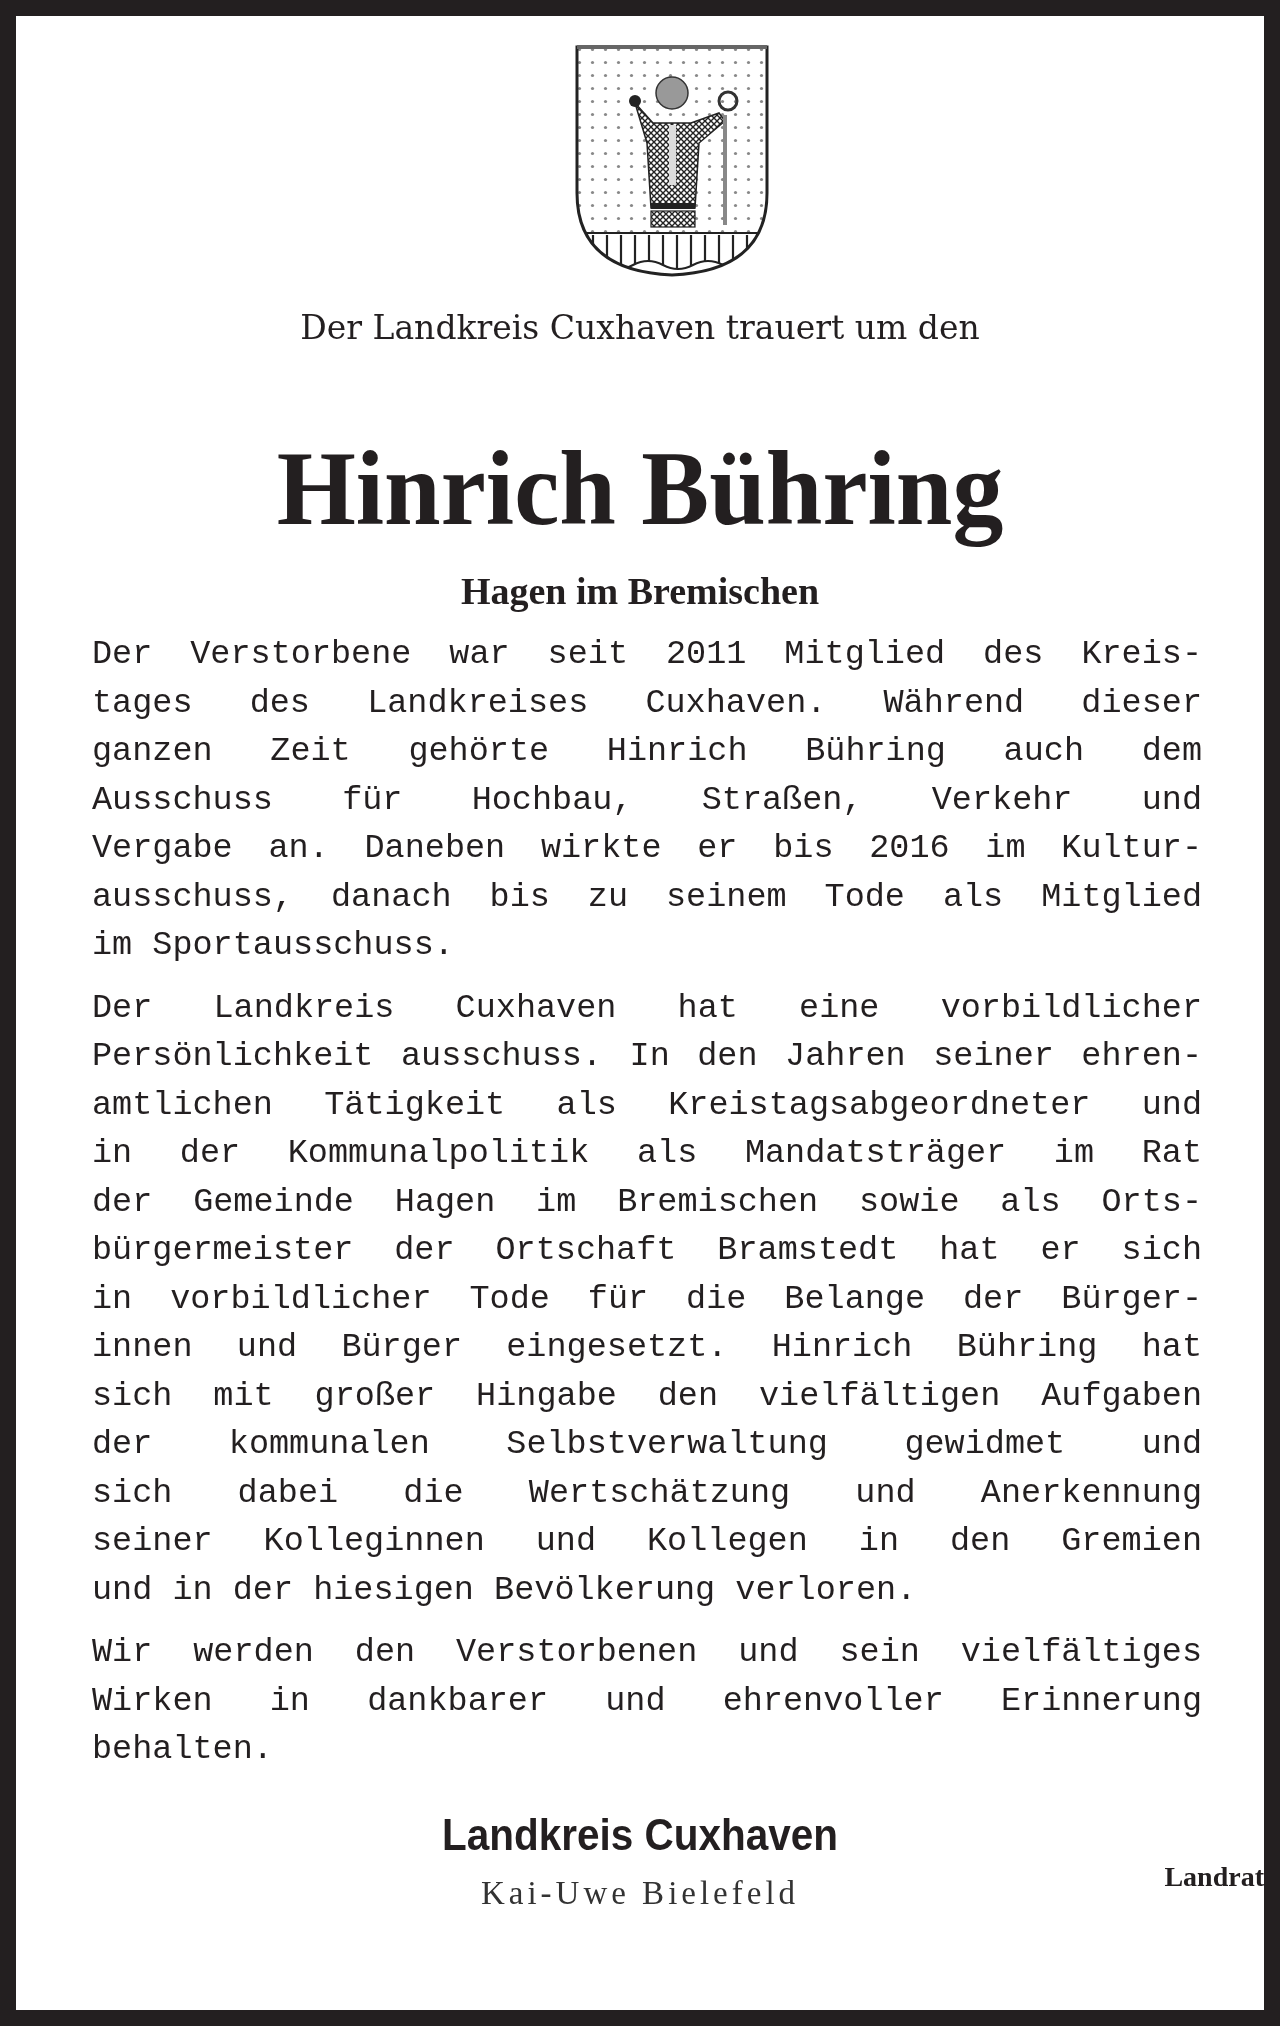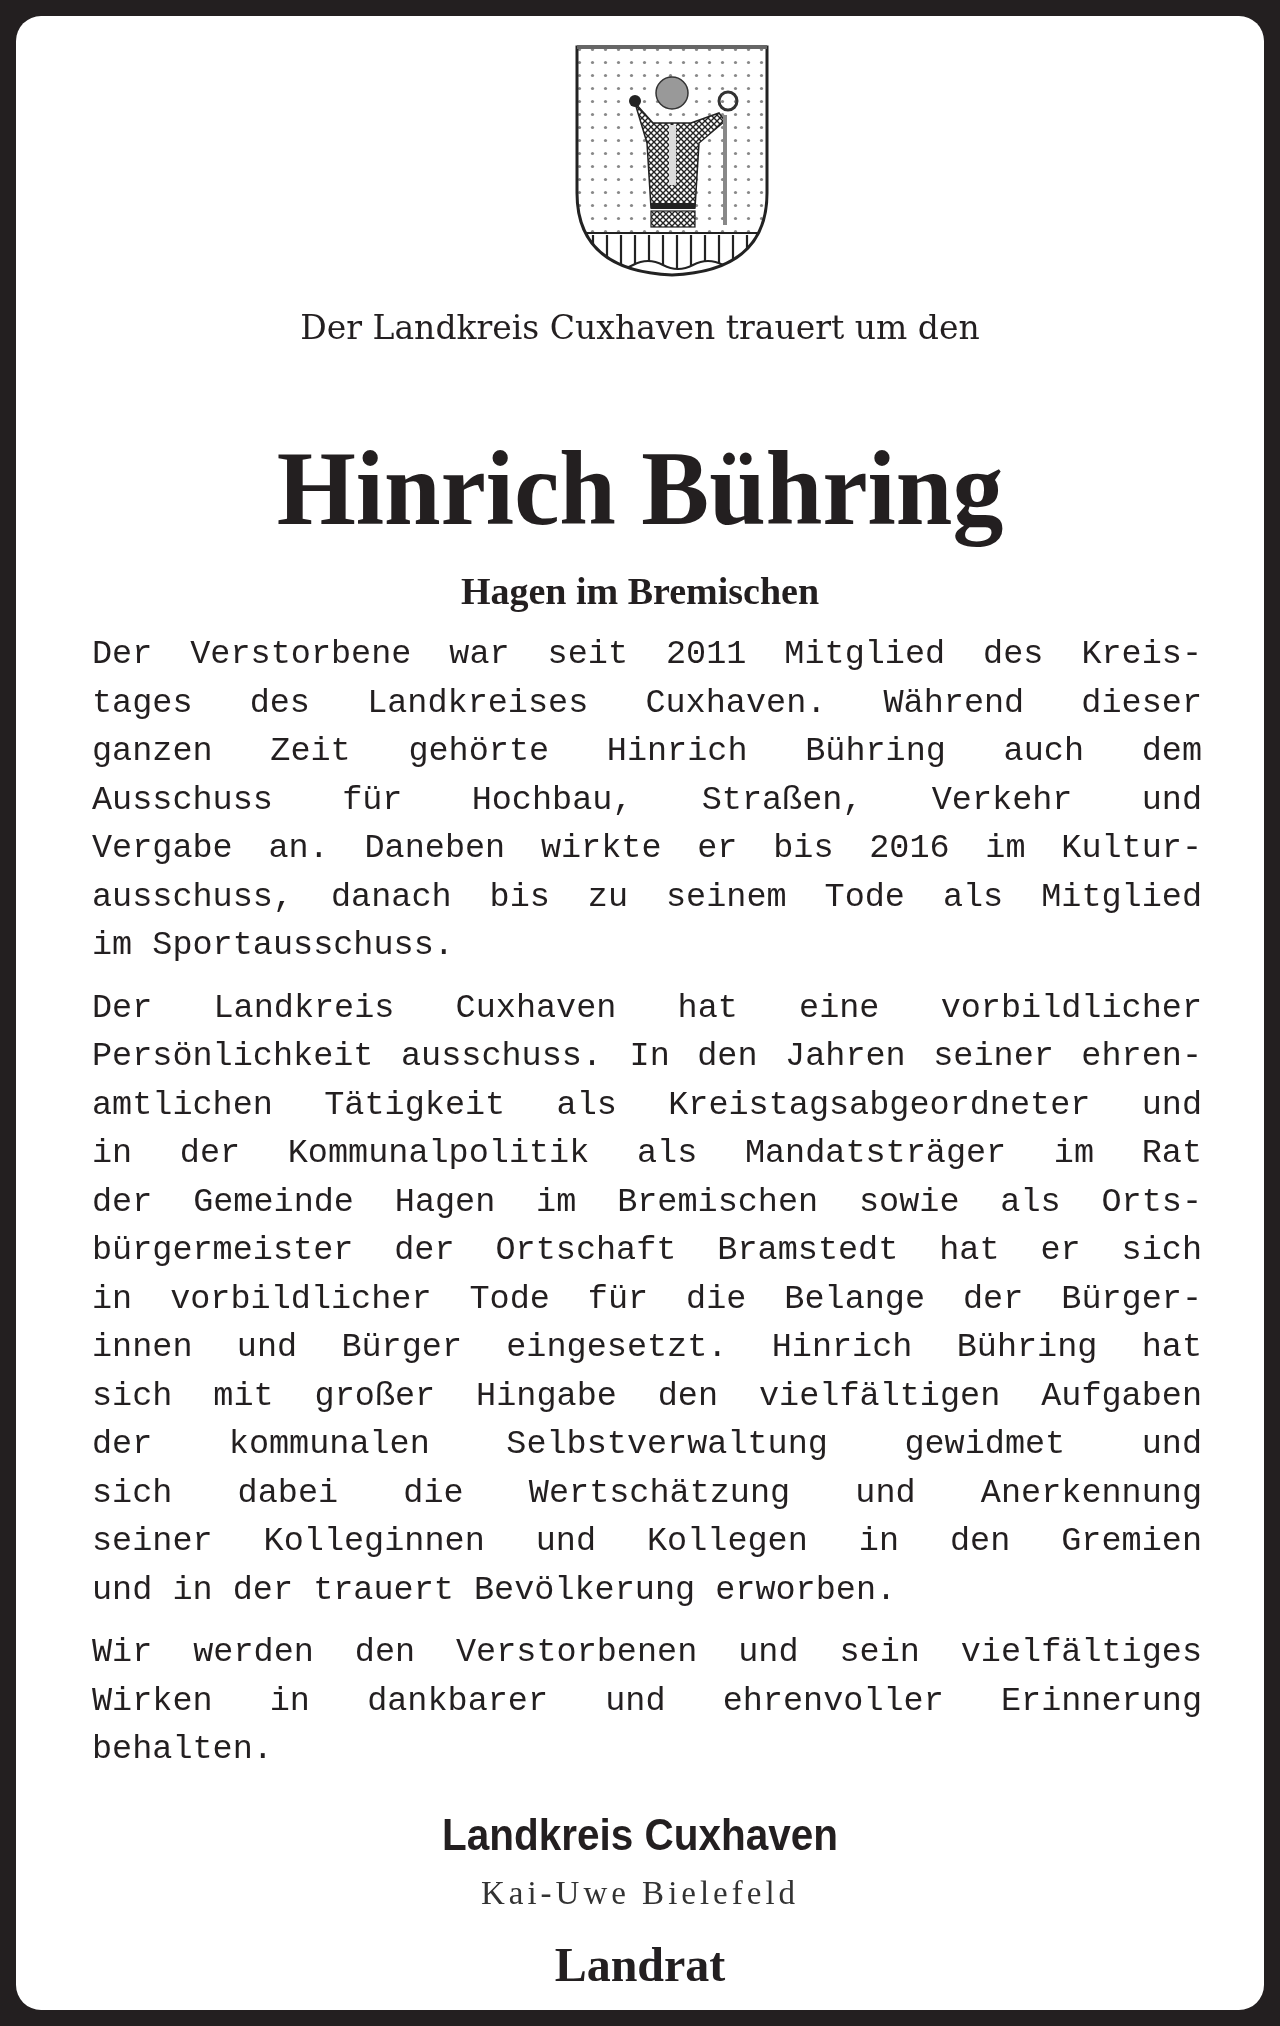--- a/index.html
+++ b/index.html
@@ -1,19 +1,19 @@
 <!DOCTYPE html>
 <html><head>
 <meta charset="utf-8">
 <style>
   html, body { margin: 0; padding: 0; }
   body { width: 1280px; height: 2026px; background: #231f20; position: relative; overflow: hidden; }
   .card {
     position: absolute; left: 16px; top: 16px; width: 1248px; height: 1994px;
-    background: #ffffff; color: #231f20; border-radius: 25px;
+    background: #ffffff; color: #231f20;
   }
   .crest { position: absolute; left: 557px; top: 27px; width: 198px; height: 236px; }
   .intro {
     position: absolute; left: 0; top: 288px; width: 1248px; text-align: center;
     font-family: "DejaVu Serif", serif; font-size: 33px; line-height: 47px; color: #231f20;
   }
   .name {
     position: absolute; left: 0; top: 418px; width: 1248px; text-align: center;
     font-family: "Liberation Serif", serif; font-weight: bold; font-size: 106px; line-height: 110px;
     letter-spacing: 0px; transform: scaleX(0.96); transform-origin: center;
@@ -33,22 +33,22 @@
   .sig-org {
     position: absolute; left: 0; top: 1794px; width: 1248px; text-align: center;
     font-family: "Liberation Sans", sans-serif; font-weight: bold; font-size: 44px; line-height: 50px;
     transform: scaleX(0.92);
   }
   .sig-name {
     position: absolute; left: 0; top: 1856px; width: 1248px; text-align: center;
     font-family: Liberation Serif, serif; font-size: 33px; line-height: 42px; letter-spacing: 4px; color: #333;
   }
   .sig-title {
-    position: absolute; left: 0; top: 1928px; width: 1248px; text-align: center;
-    font-family: "Liberation Serif", serif; font-weight: bold; font-size: 48px; line-height: 42px;
+    position: absolute; left: 0; top: 1840px; width: 1248px; text-align: right;
+    font-family: "Liberation Serif", serif; font-weight: bold; font-size: 28px; line-height: 42px;
   }
 </style>
 </head>
 <body>
 
 <div class="card">
 
   <svg class="crest" viewBox="0 0 198 236">
     <defs>
       <pattern id="dots" width="13" height="13" patternUnits="userSpaceOnUse">
@@ -120,21 +120,21 @@
       <span class="line">amtlichen Tätigkeit als Kreistagsabgeordneter und</span>
       <span class="line">in der Kommunalpolitik als Mandatsträger im Rat</span>
       <span class="line">der Gemeinde Hagen im Bremischen sowie als Orts-</span>
       <span class="line">bürgermeister der Ortschaft Bramstedt hat er sich</span>
       <span class="line">in vorbildlicher Tode für die Belange der Bürger-</span>
       <span class="line">innen und Bürger eingesetzt. Hinrich Bühring hat</span>
       <span class="line">sich mit großer Hingabe den vielfältigen Aufgaben</span>
       <span class="line">der kommunalen Selbstverwaltung gewidmet und</span>
       <span class="line">sich dabei die Wertschätzung und Anerkennung</span>
       <span class="line">seiner Kolleginnen und Kollegen in den Gremien</span>
-      <span class="line last">und in der trauert Bevölkerung erworben.</span>
+      <span class="line last">und in der hiesigen Bevölkerung verloren.</span>
     </p>
     <p>
       <span class="line">Wir werden den Verstorbenen und sein vielfältiges</span>
       <span class="line">Wirken in dankbarer und ehrenvoller Erinnerung</span>
       <span class="line last">behalten.</span>
     </p>
   </div>
 
   <div class="sig-org">Landkreis Cuxhaven</div>
   <div class="sig-name">Kai-Uwe Bielefeld</div>

